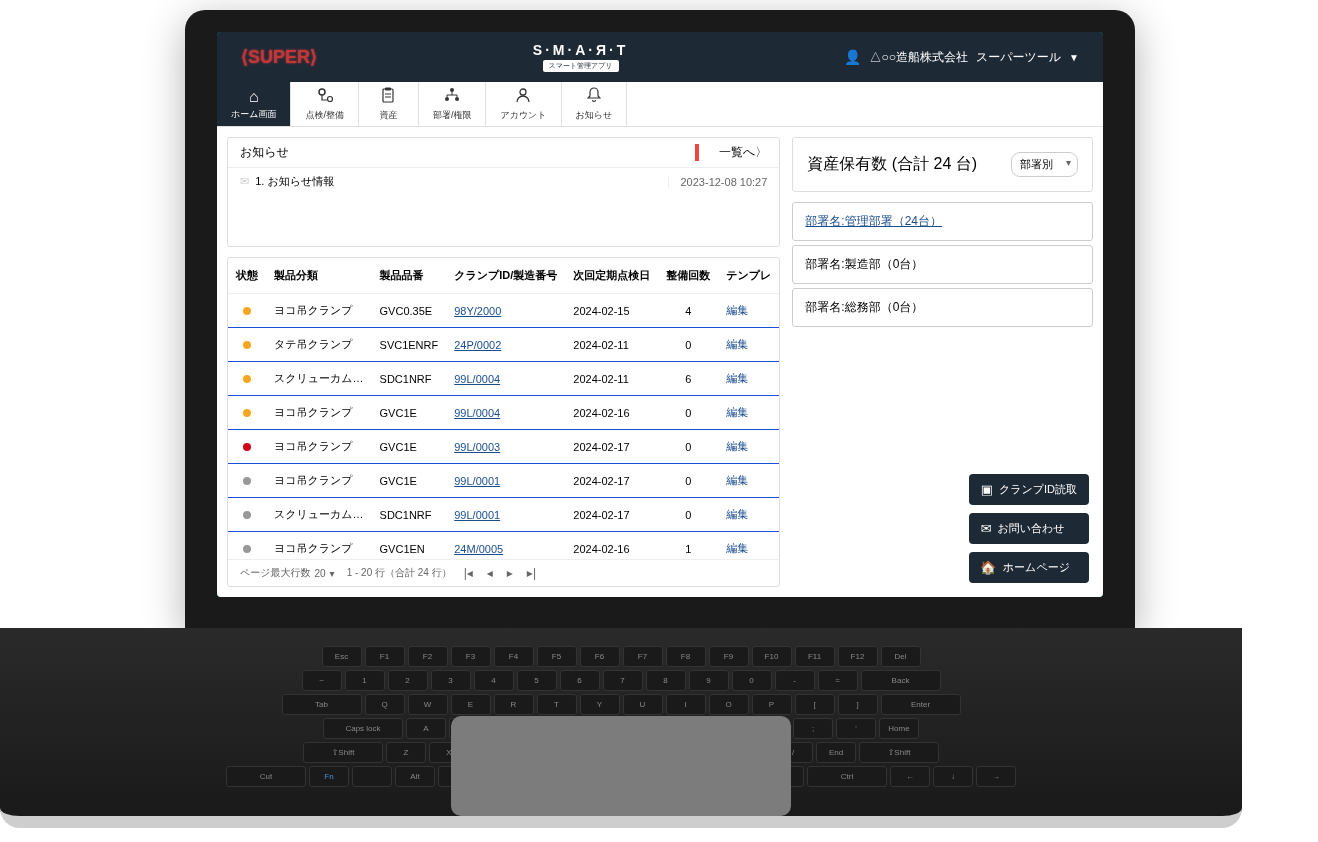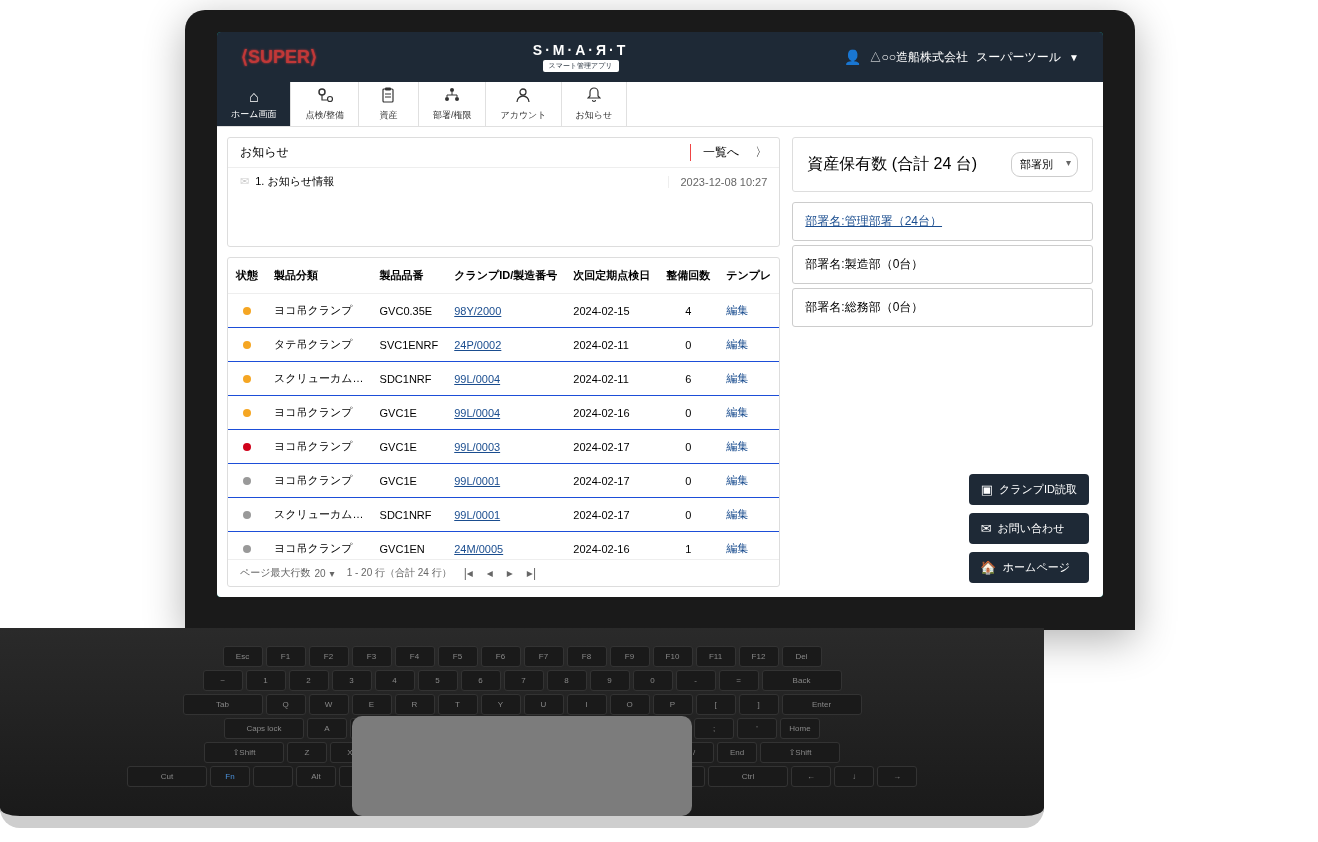--- a/index.html
+++ b/index.html
@@ -21,21 +21,21 @@
       height: 620px;
       background: #1a1a1a;
       border-radius: 20px 20px 0 0;
       padding: 22px 32px 0 32px;
       box-shadow: 0 10px 40px rgba(0,0,0,0.3);
     }
     .laptop-base {
       position: absolute;
       top: 628px;
       left: 0;
-      width: 1044px;
+      width: 1242px;
       height: 200px;
       background: linear-gradient(180deg, #2a2a2a 0%, #1a1a1a 100%);
       border-radius: 0 0 20px 20px;
       border-bottom: 12px solid #cecece;
     }
     .laptop-lip {
       position: absolute;
       bottom: -0px;
       left: 50%;
       transform: translateX(-50%);
@@ -184,24 +184,24 @@
       display: flex;
       justify-content: space-between;
       align-items: center;
       padding: 6px 12px;
       border-bottom: 1px solid #eee;
       font-size: 12px;
     }
     .notif-link { 
       display: flex; 
       align-items: center; 
-      gap: 16px; 
+      gap: 0; 
       cursor: pointer; 
-      border-left: 1px solid #ef4444;
-      padding-left: 12px;
+      border-left: 4px solid #ef4444;
+      padding-left: 20px;
     }
     .notif-row {
       display: flex;
       justify-content: space-between;
       align-items: center;
       padding: 6px 12px;
       font-size: 11px;
     }
     .notif-row-title { display: flex; align-items: center; gap: 6px; }
     .mail-icon { color: #ccc; }

